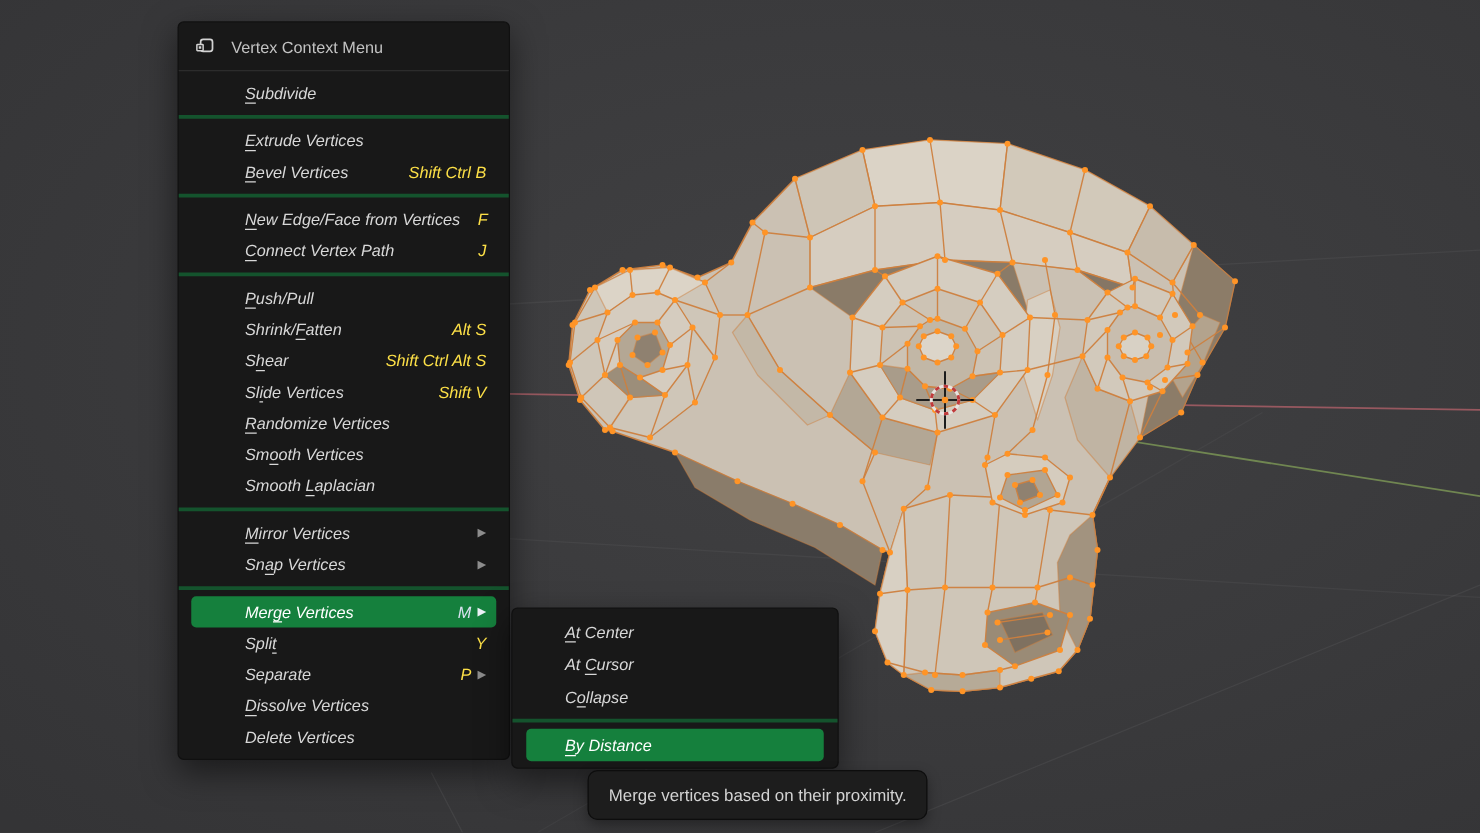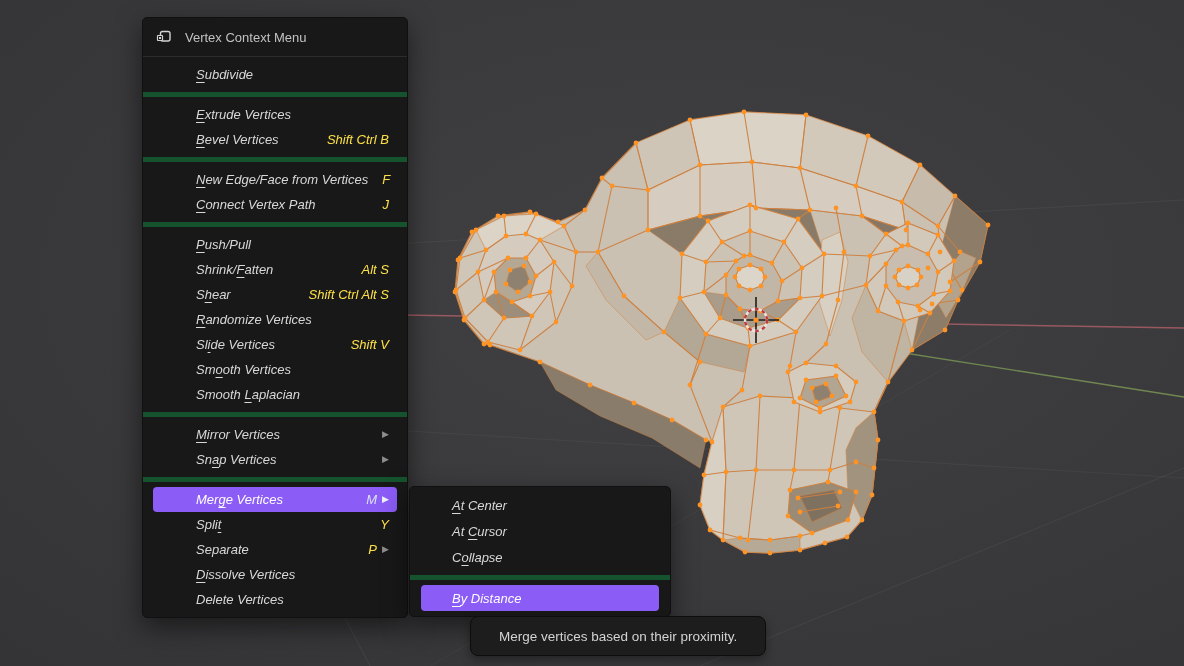--- a/index.html
+++ b/index.html
@@ -20,44 +20,44 @@
   #context-menu{left:127px;top:17px;width:264px;}
   #merge-submenu{left:394px;top:486px;width:260px;}
 
   .menu-header{
     height:38px;display:flex;align-items:center;gap:13px;
     padding:0 13px;color:#c2c2c2;border-bottom:1px solid #2c2c2c;
   }
   .menu-header svg{flex:0 0 auto;}
 
   .group{padding:5px 8px;font-style:italic;}
-  .group + .group{border-top:5px solid #14532d;}
+  .group + .group{border-top:3px solid #14532d;}
 
   .mi{
     height:25px;display:flex;align-items:center;
     padding:0 10px 0 45px;position:relative;cursor:default;white-space:nowrap;
   }
   #merge-submenu .mi{height:26px;padding-left:34px;}
   .mi .lbl{color:#d8d8d8;}
   .mi .lbl u{text-decoration:underline;text-underline-offset:3px;text-decoration-thickness:1px;}
   .mi .sc{margin-left:auto;color:#fde047;padding-left:14px;}
   .mi .arr{width:12px;text-align:right;color:#8c8c8c;font-size:9px;line-height:25px;}
   .mi.hl{
-    background:#8b5cf6;border-radius:4px;margin:0 2px;
+    background:#15803d;border-radius:4px;margin:0 2px;
     padding:0 8px 0 43px;
   }
   #merge-submenu .mi.hl{margin:0 3px;padding-left:31px;}
   .mi.hl .lbl{color:#ffffff;}
   .mi.hl .sc{color:#dbe3f2;}
   .mi.hl .arr{color:#eef2f8;}
 
   
   #tooltip{
     position:absolute;left:470px;top:616px;height:38px;
-    display:inline-flex;align-items:center;padding:0 28px;
+    display:inline-flex;align-items:center;padding:0 16px;
     background:#1d1d1d;border:1px solid #0d0d0d;border-radius:8px;
     box-shadow:0 4px 10px rgba(0,0,0,.35);
     color:#d3d3d3;font-size:13.5px;white-space:nowrap;
   }
 </style>
 </head>
 <body>
 
 <svg id="viewport" viewBox="0 0 1184 666">
   <defs>
@@ -468,26 +468,26 @@
         </div>
         <div class="mi">
           <span class="lbl">Shrink/<u>F</u>atten</span>
           <span class="sc">Alt S</span>
         </div>
         <div class="mi">
           <span class="lbl">S<u>h</u>ear</span>
           <span class="sc">Shift Ctrl Alt S</span>
         </div>
         <div class="mi">
-          <span class="lbl"><u>R</u>andomize Vertices</span>
-          <span class="sc"></span>
-        </div>
-        <div class="mi">
           <span class="lbl">Sl<u>i</u>de Vertices</span>
           <span class="sc">Shift V</span>
+        </div>
+        <div class="mi">
+          <span class="lbl"><u>R</u>andomize Vertices</span>
+          <span class="sc"></span>
         </div>
         <div class="mi">
           <span class="lbl">Sm<u>o</u>oth Vertices</span>
           <span class="sc"></span>
         </div>
         <div class="mi">
           <span class="lbl">Smooth <u>L</u>aplacian</span>
           <span class="sc"></span>
         </div>
       </div>

